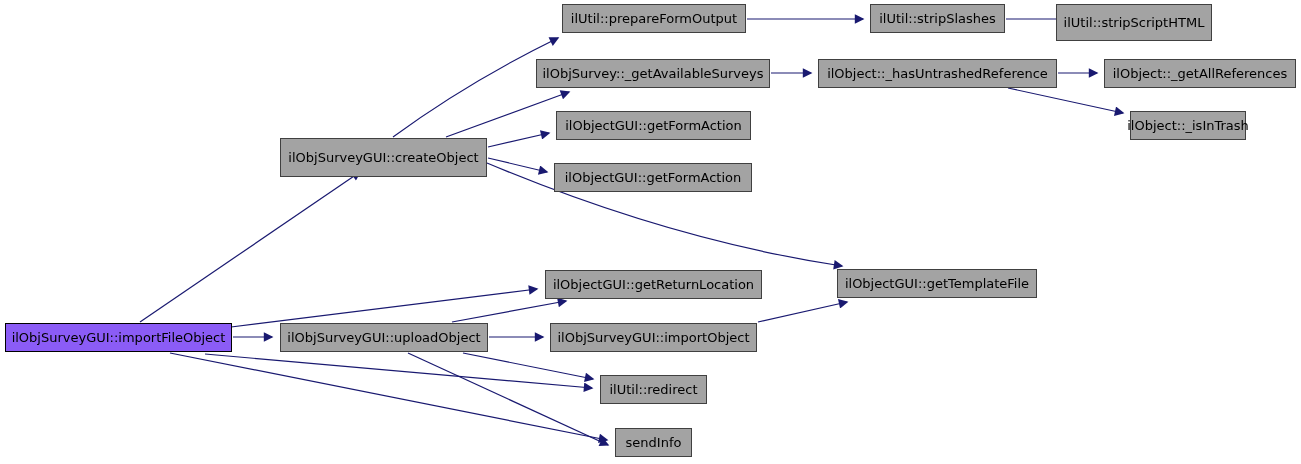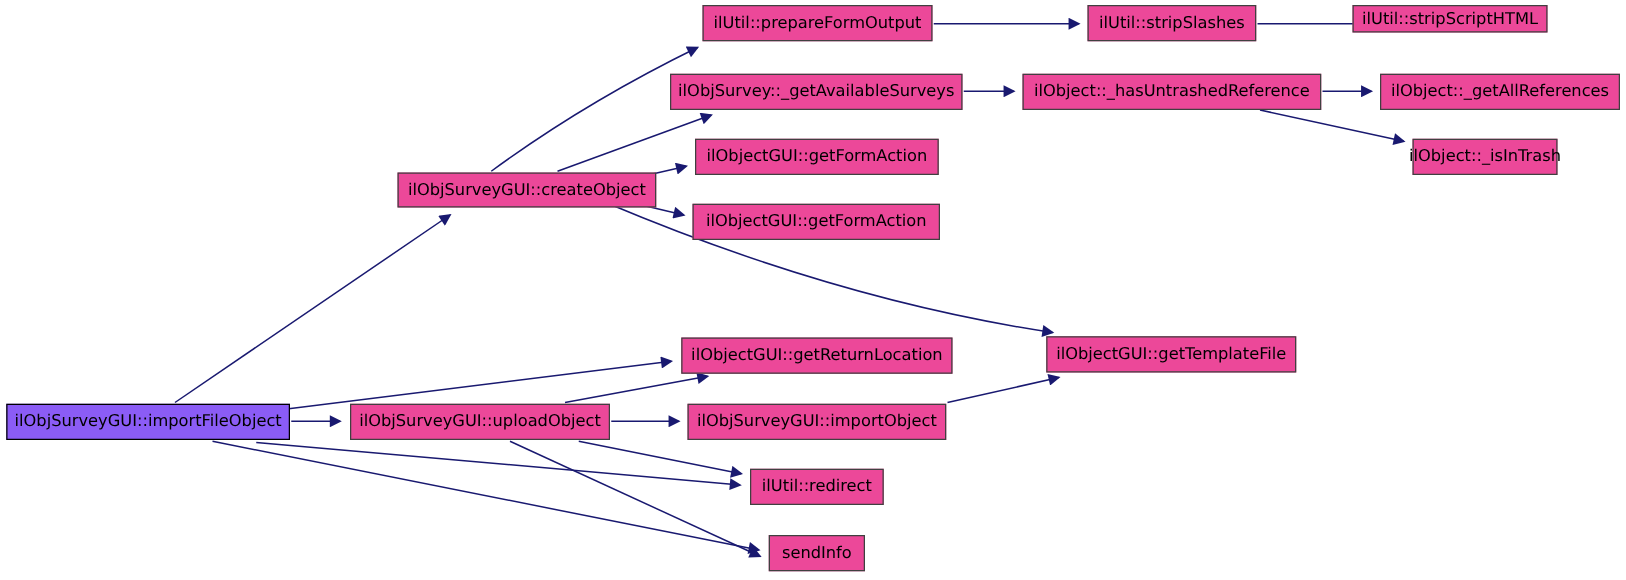--- a/index.html
+++ b/index.html
@@ -23,21 +23,21 @@
     height: 464px;
   }
   .edge {
     fill: none;
     stroke: #191970;
     stroke-width: 1.2;
   }
   .node {
     position: absolute;
     box-sizing: border-box;
-    background: #ec4899;
+    background: #a3a3a3;
     border: 1px solid #404040;
     color: #000000;
     font-size: 13px;
     line-height: 1;
     display: flex;
     align-items: center;
     justify-content: center;
     white-space: nowrap;
     cursor: pointer;
     z-index: 2;
@@ -73,24 +73,24 @@
       <path d="M771,73 L811,73" class="edge" marker-end="url(#arrow)"></path>
       <path d="M1058,73 L1097,73" class="edge" marker-end="url(#arrow)"></path>
       <path d="M1008,88 L1123,113" class="edge" marker-end="url(#arrow)"></path>
       <path d="M452,322 L566,301" class="edge" marker-end="url(#arrow)"></path>
       <path d="M489,337 L543,337" class="edge" marker-end="url(#arrow)"></path>
       <path d="M463,353 L593,379" class="edge" marker-end="url(#arrow)"></path>
       <path d="M408,353 L608,445" class="edge" marker-end="url(#arrow)"></path>
       <path d="M758,322 L847,302" class="edge" marker-end="url(#arrow)"></path>
     </svg>
 <div class="node root" style="left: 5px; top: 323px; width: 227px; height: 29px;">ilObjSurveyGUI::importFileObject</div>
-    <div class="node" style="left: 280px; top: 138px; width: 207px; height: 28px; margin-left: 38px;">ilObjSurveyGUI::createObject</div>
+    <div class="node" style="left: 280px; top: 138px; width: 207px; height: 39px;">ilObjSurveyGUI::createObject</div>
     <div class="node" style="left: 562px; top: 4px; width: 184px; height: 29px;">ilUtil::prepareFormOutput</div>
     <div class="node" style="left: 870px; top: 4px; width: 135px; height: 29px;">ilUtil::stripSlashes</div>
-    <div class="node" style="left: 1082px; top: 4px; width: 156px; height: 22px;">ilUtil::stripScriptHTML</div>
+    <div class="node" style="left: 1056px; top: 4px; width: 156px; height: 37px;">ilUtil::stripScriptHTML</div>
     <div class="node" style="left: 536px; top: 59px; width: 234px; height: 29px;">ilObjSurvey::_getAvailableSurveys</div>
     <div class="node" style="left: 818px; top: 59px; width: 239px; height: 29px;">ilObject::_hasUntrashedReference</div>
     <div class="node" style="left: 1104px; top: 59px; width: 192px; height: 29px;">ilObject::_getAllReferences</div>
     <div class="node" style="left: 1130px; top: 111px; width: 116px; height: 29px;">ilObject::_isInTrash</div>
     <div class="node" style="left: 556px; top: 111px; width: 195px; height: 29px;">ilObjectGUI::getFormAction</div>
     <div class="node" style="left: 554px; top: 163px; width: 198px; height: 29px;">ilObjectGUI::getFormAction</div>
     <div class="node" style="left: 545px; top: 270px; width: 217px; height: 29px;">ilObjectGUI::getReturnLocation</div>
     <div class="node" style="left: 837px; top: 269px; width: 200px; height: 29px;">ilObjectGUI::getTemplateFile</div>
     <div class="node" style="left: 280px; top: 323px; width: 208px; height: 29px;">ilObjSurveyGUI::uploadObject</div>
     <div class="node" style="left: 550px; top: 323px; width: 207px; height: 29px;">ilObjSurveyGUI::importObject</div>

